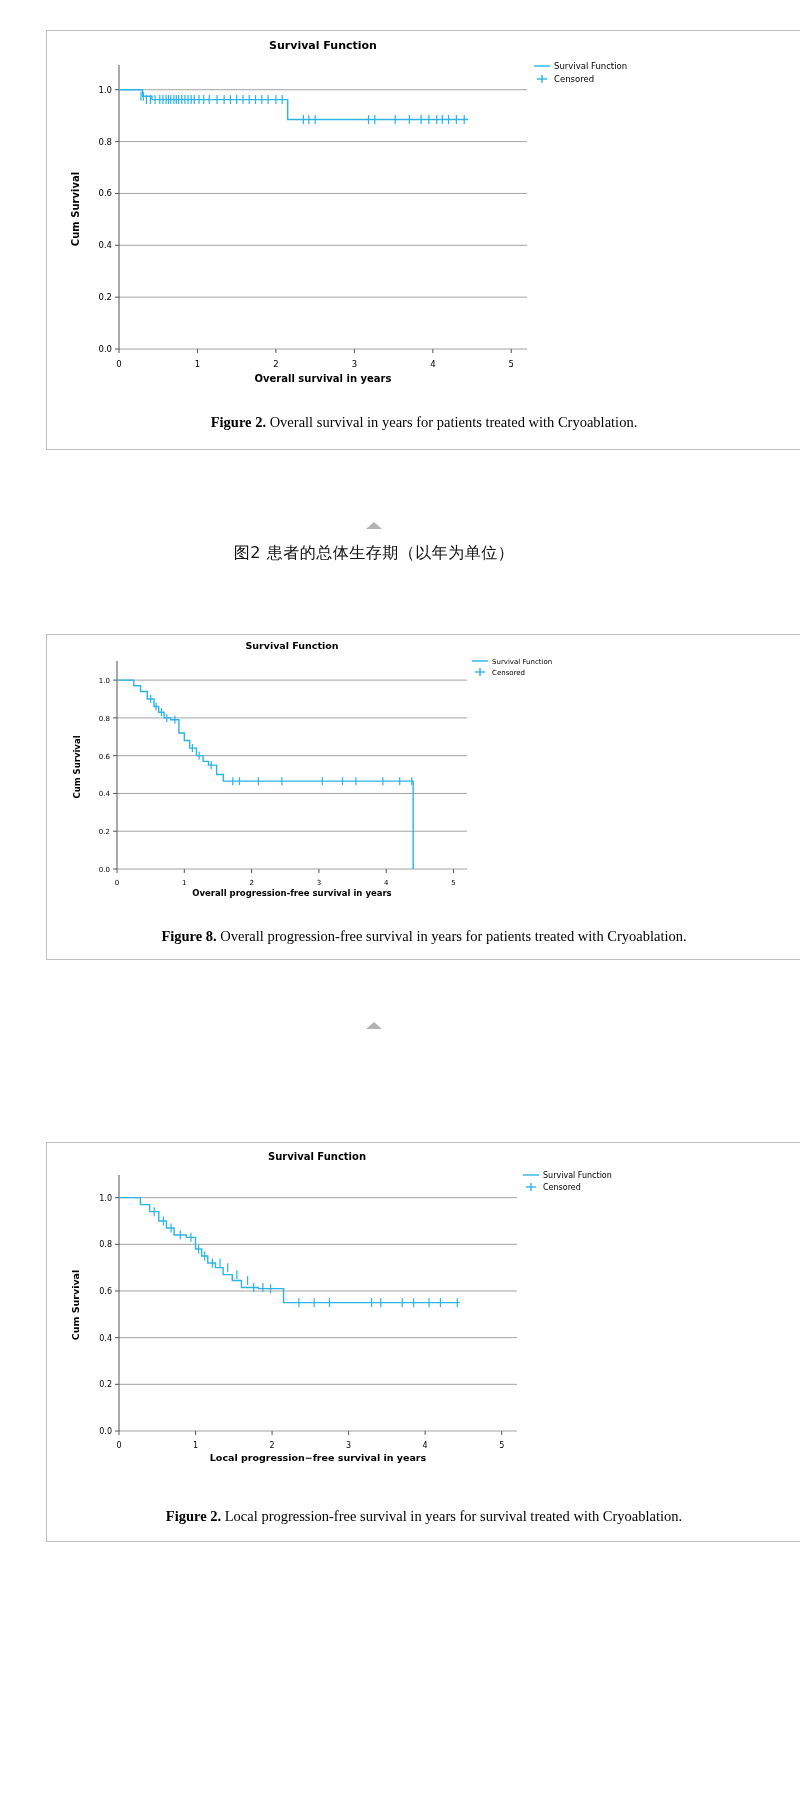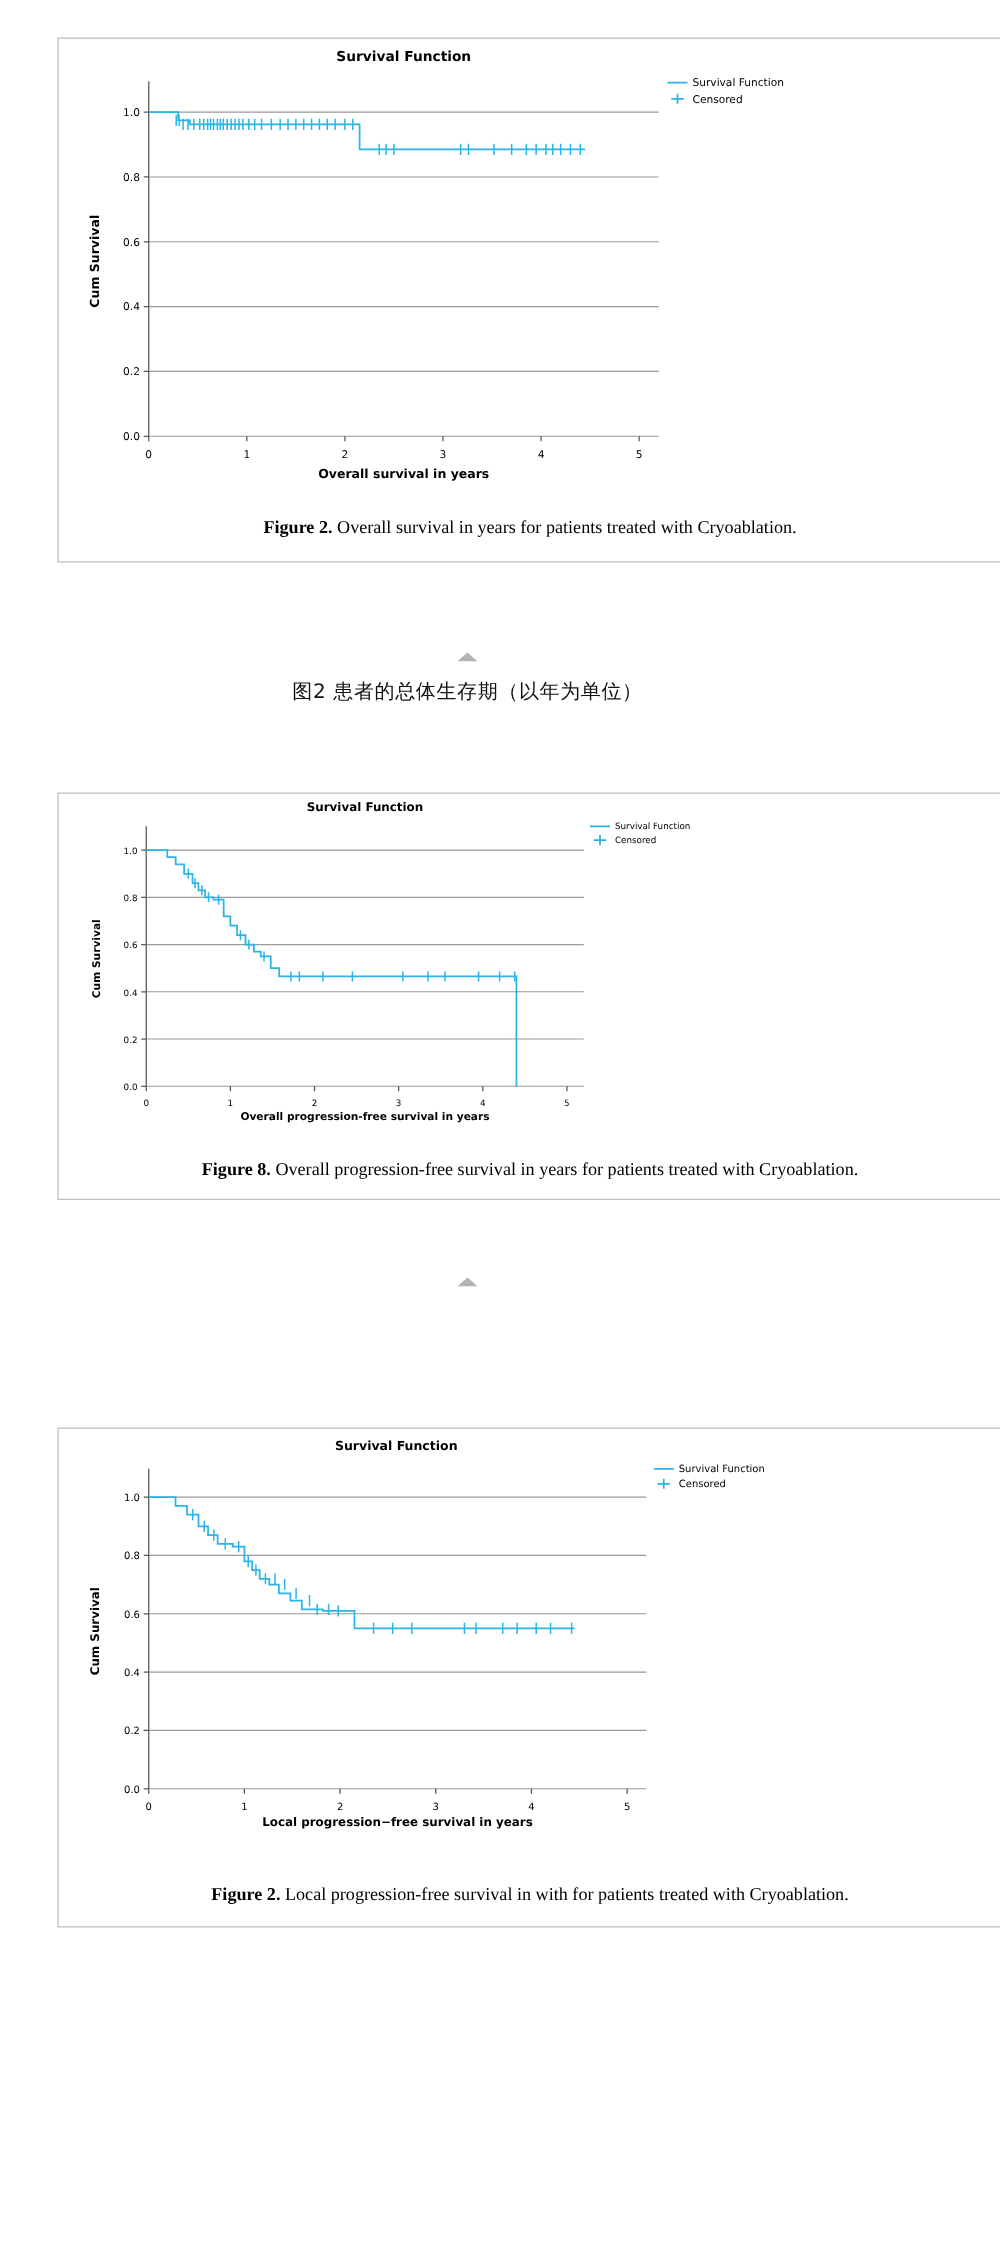--- a/index.html
+++ b/index.html
@@ -515,17 +515,17 @@
           <line x1="476" x2="492" y1="32" y2="32" stroke="#2ab4e8" stroke-width="1.4"></line>
           <text x="496" y="34.88" font-size="8" class="legend-text">Survival Function</text>
           <g>
             <line x1="484" x2="484" y1="40" y2="48" stroke="#2ab4e8" stroke-width="1.4"></line>
             <line x1="479" x2="489" y1="44" y2="44" stroke="#2ab4e8" stroke-width="1.4"></line>
           </g>
           <text x="496" y="46.88" font-size="8" class="legend-text">Censored</text>
         </svg>
     </div>
     <div class="caption" style="bottom: 16px;">
-      <b>Figure 2.</b><span> Local progression-free survival in with for patients treated with Cryoablation.</span>
+      <b>Figure 2.</b><span> Local progression-free survival in years for survival treated with Cryoablation.</span>
     </div>
   </div>
 
 </div>
 
 </body></html>

